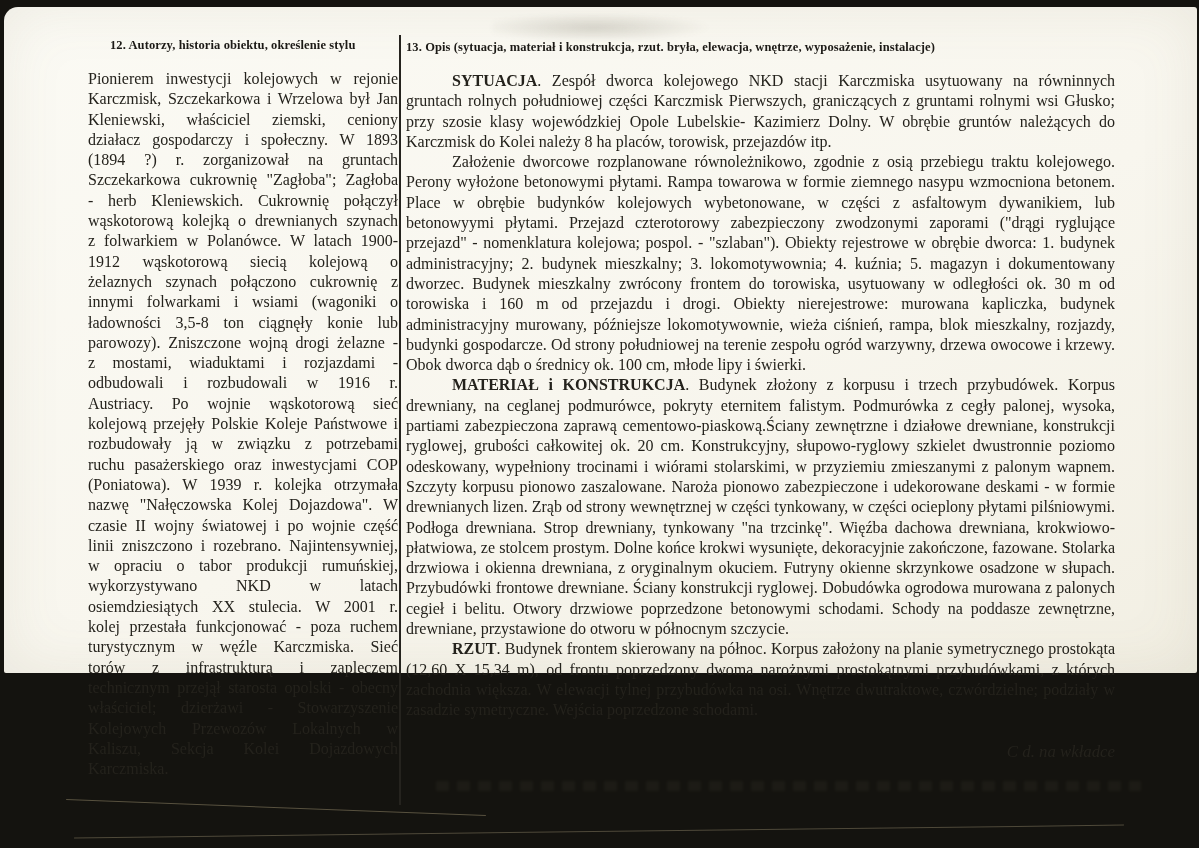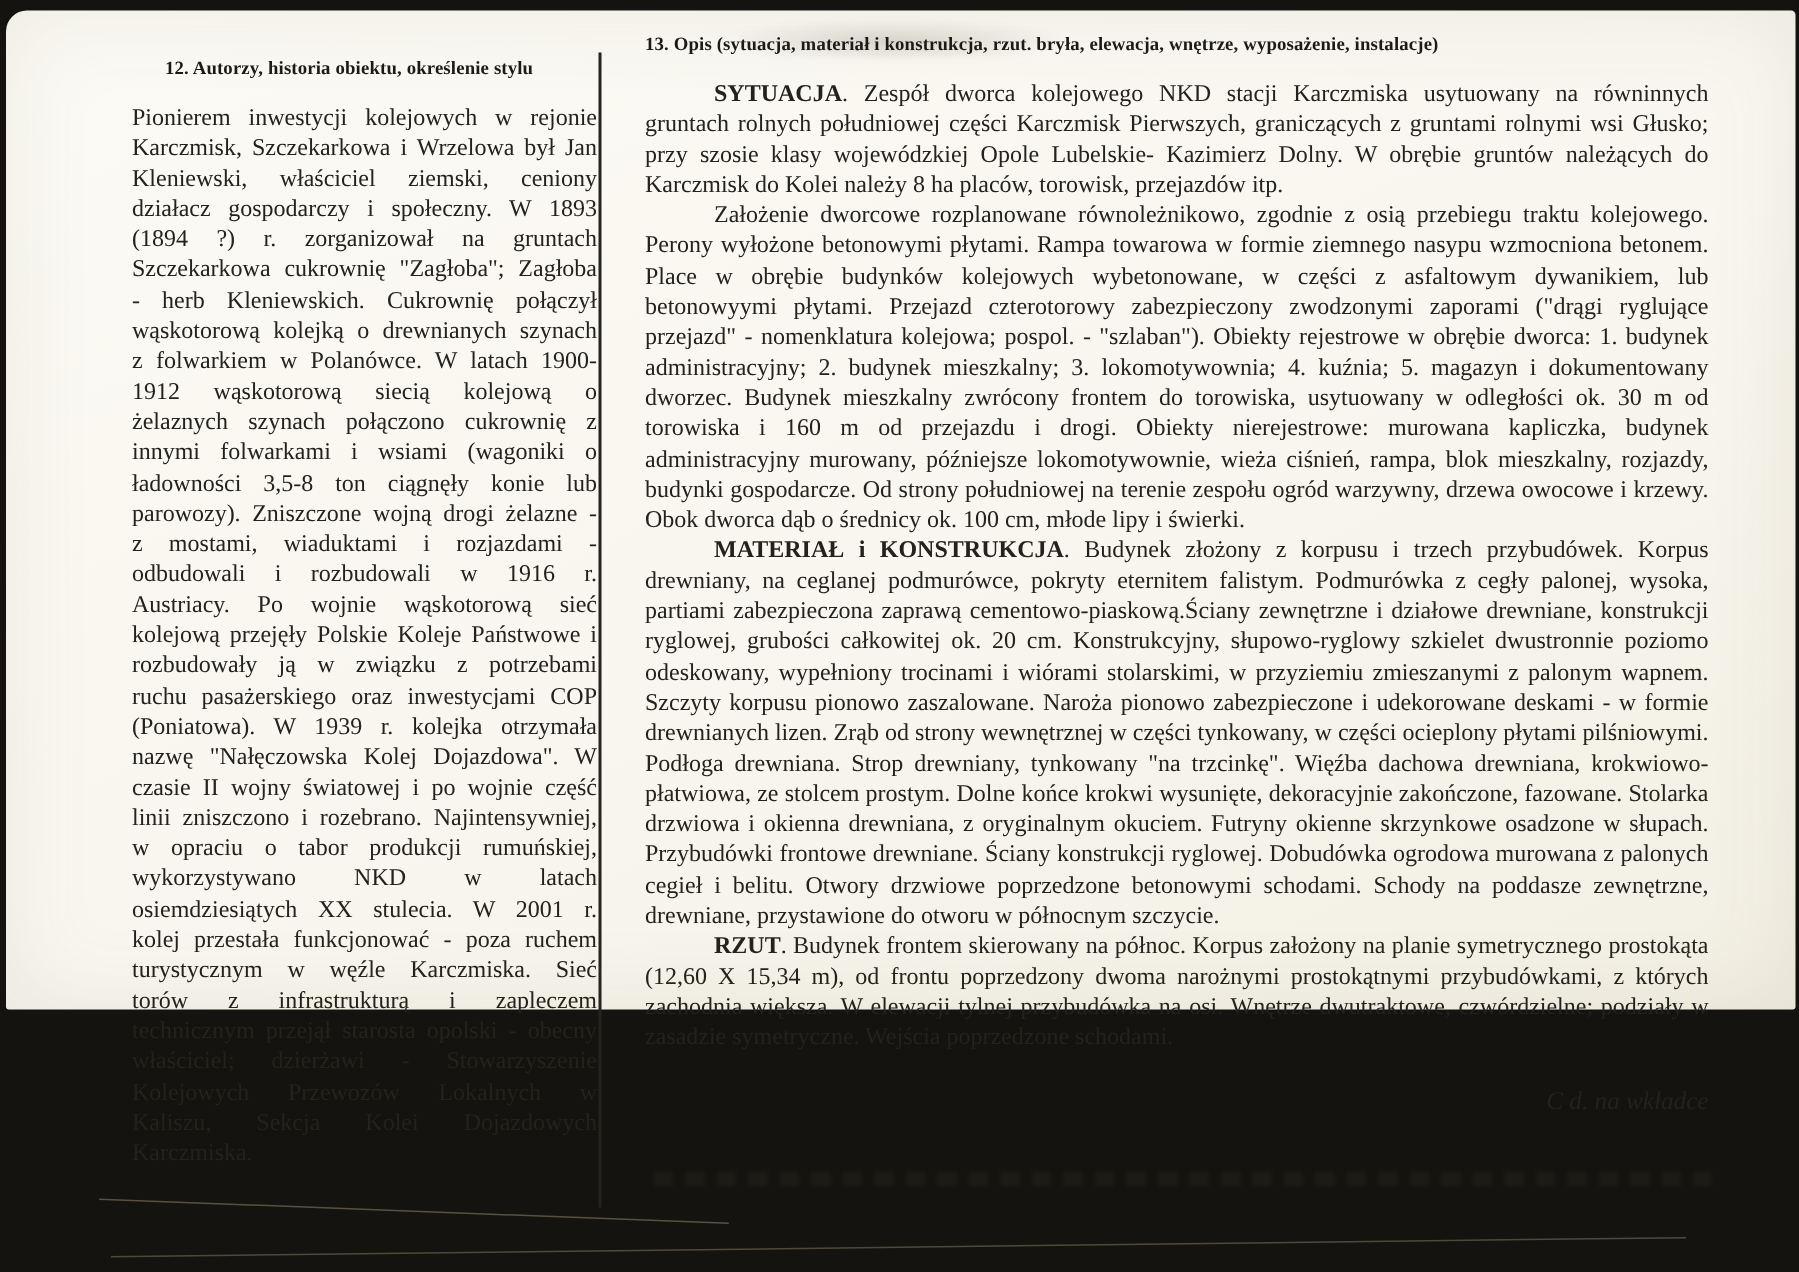--- a/index.html
+++ b/index.html
@@ -13,21 +13,21 @@
     background:linear-gradient(155deg,#fbfaf4 0%,#f8f6ee 55%,#f2efe3 100%);
     border-radius:14px 3px 2px 2px;
     box-shadow:inset 0 0 60px rgba(120,110,80,.10);
   }
   .divider {
     position:absolute; left:395px; top:28px; width:2px; height:770px;
     background:#25231e;
   }
   .col { position:absolute; color:#211f1a; }
   .col-left  { left:84px;  top:31px; width:310px; }
-  .col-right { left:402px; top:15px; width:709px;margin-left:24px; }
+  .col-right { left:402px; top:33px; width:709px; }
   .col-header {
     font-weight:bold; font-size:12.5px; line-height:15px;
     letter-spacing:.1px; margin:0 0 16px 0; color:#1c1a16;
   }
   .col-left .col-header { padding-left:22px; }
   .body-text {
     font-size:16px; line-height:20.3px; text-align:justify;
     margin:0; color:#24221c;
   }
   .col-left .body-text { word-spacing:2.2px; }

